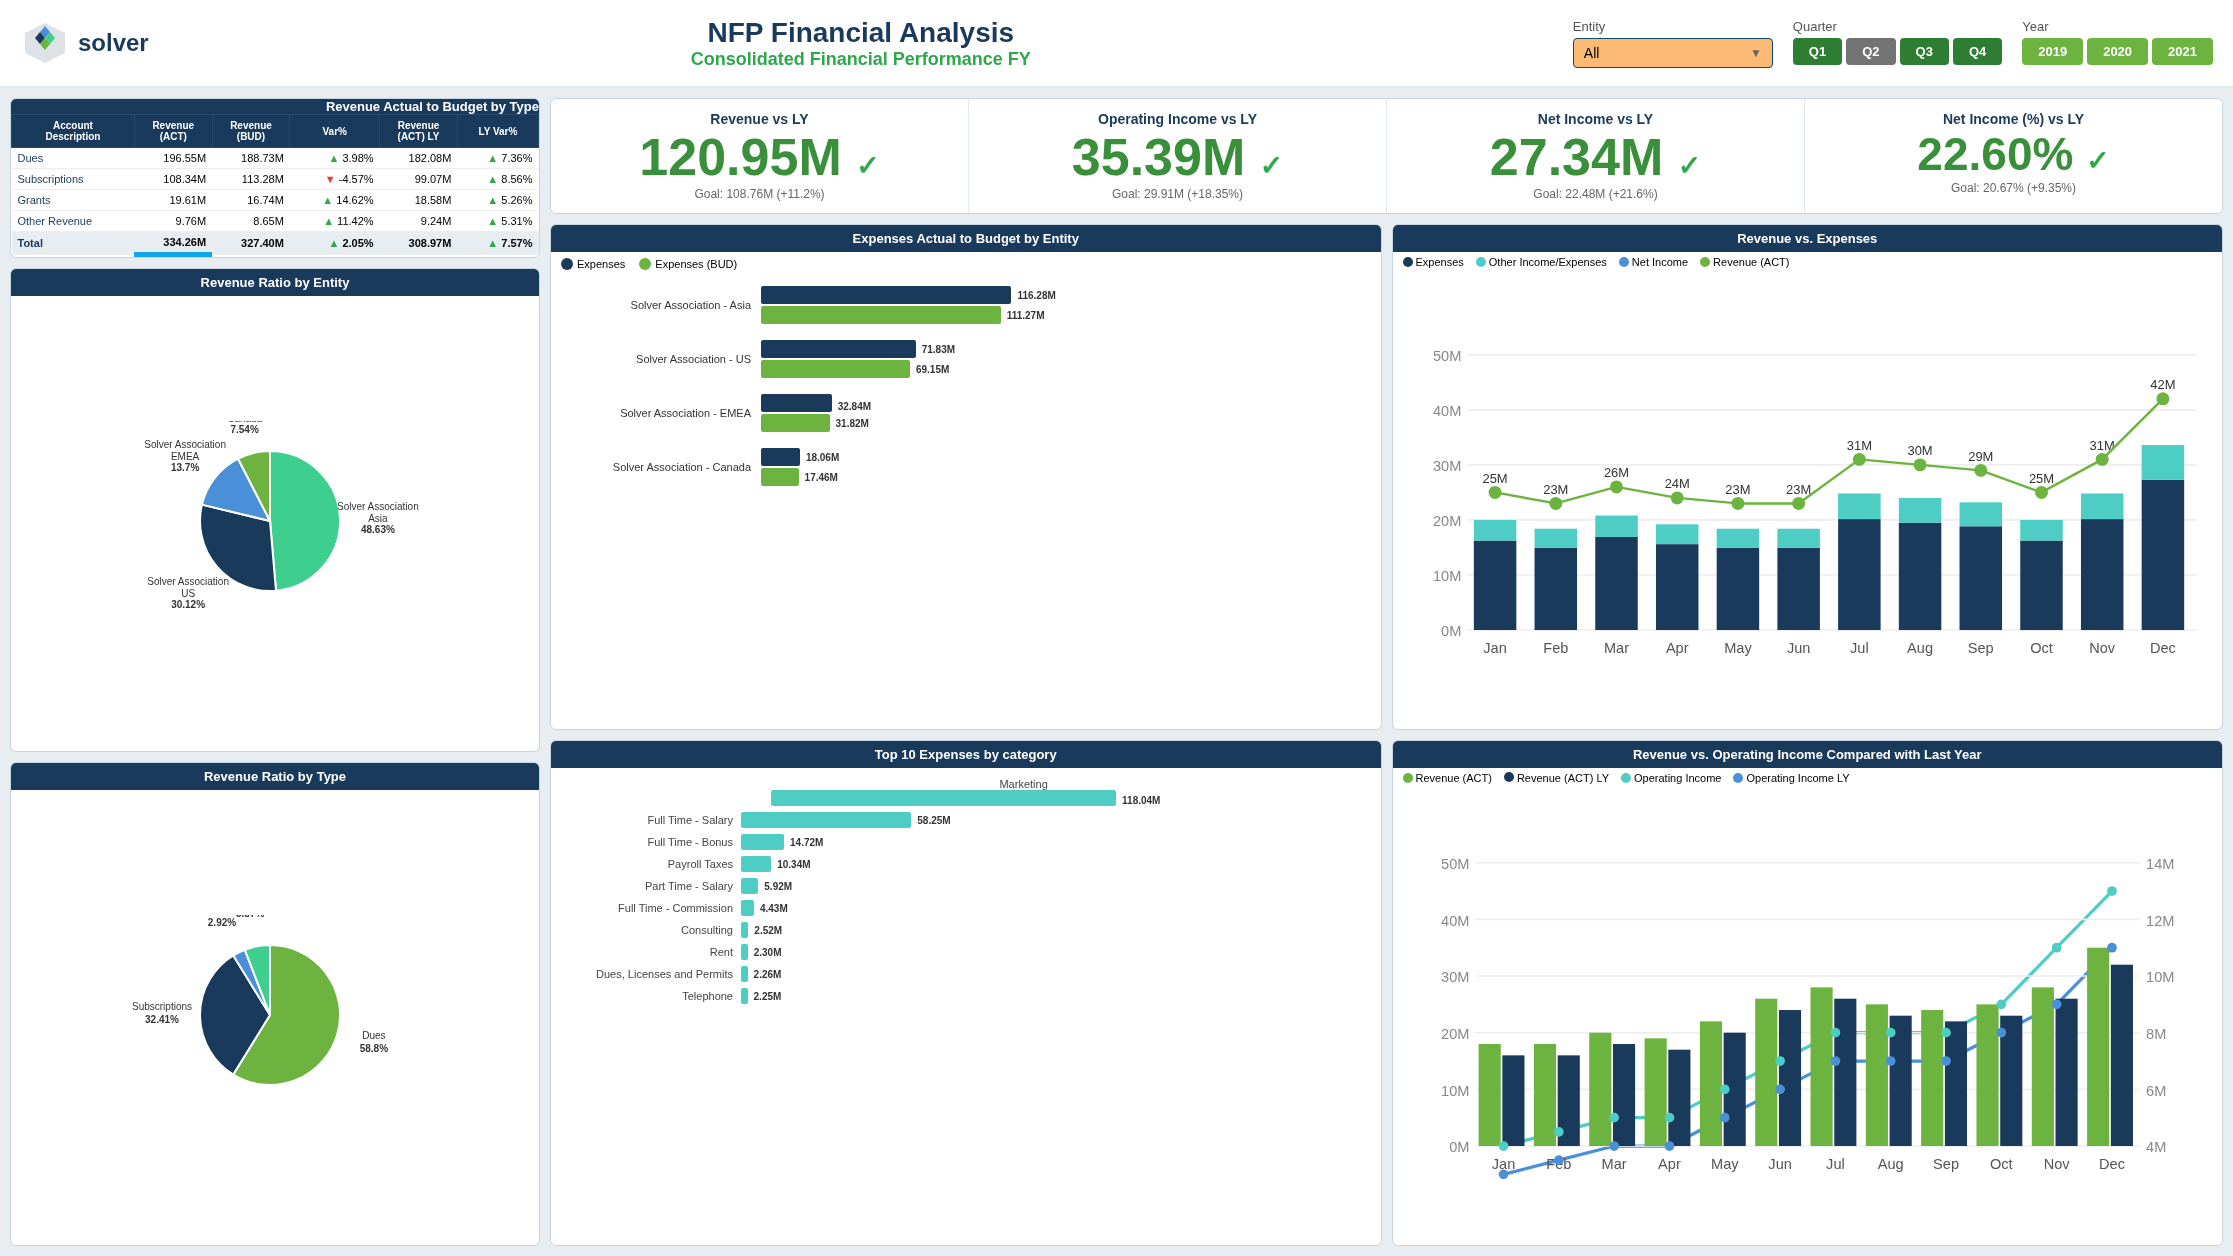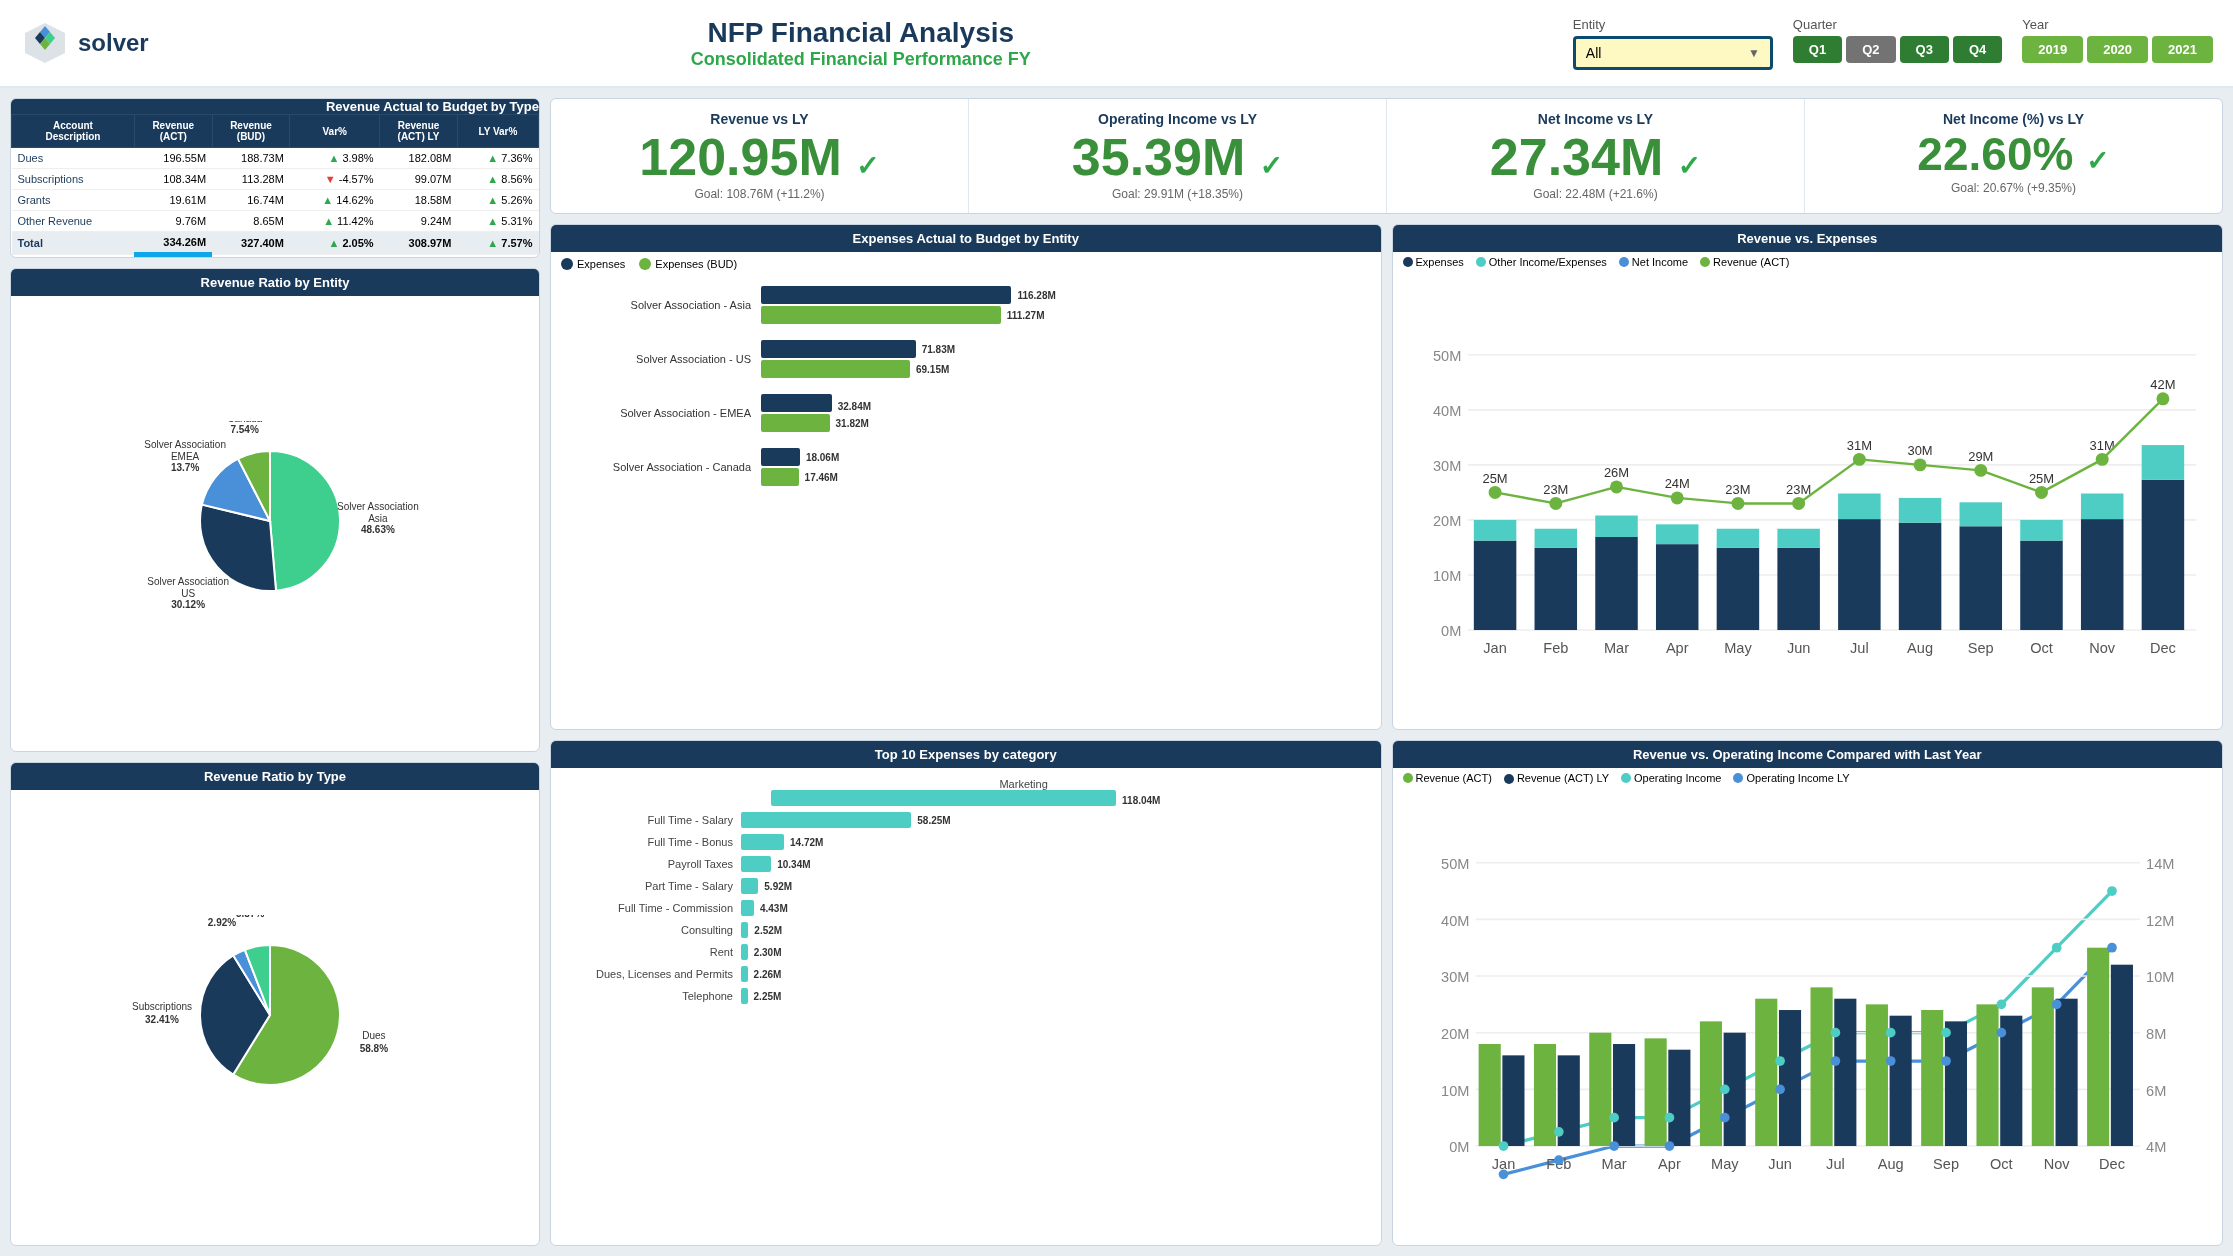--- a/index.html
+++ b/index.html
@@ -19,21 +19,21 @@
     </svg>
     <span style="font-size:24px; font-weight:700; color:#1a3a5c;">solver</span>
   </div>
   <div style="text-align:center;">
     <div style="font-size:28px; font-weight:700; color:#1a3a5c;">NFP Financial Analysis</div>
     <div style="font-size:18px; font-weight:600; color:#2ea84b;">Consolidated Financial Performance FY</div>
   </div>
   <div style="display:flex; gap:20px; align-items:flex-start;">
     <div>
       <div style="font-size:13px; color:#555; margin-bottom:4px;">Entity</div>
-      <div style="display:flex; align-items:center; border:3px solid #0c4a6e; border-radius:4px; padding:6px 10px; background:#fef9c3; min-width:200px; cursor:pointer; gap:6px;">
+      <div style="display:flex; align-items:center; border:1px solid #0c4a6e; border-radius:4px; padding:6px 10px; background:#fdba74; min-width:200px; cursor:pointer; gap:6px;">
         <span style="flex:1; font-size:14px;">All</span>
         <span style="font-size:12px; color:#666;">▼</span>
       </div>
     </div>
     <div>
       <div style="font-size:13px; color:#555; margin-bottom:4px;">Quarter</div>
       <div style="display:flex; gap:4px;" id="quarter-btns">
           <button style="padding: 6px 16px; border: none; border-radius: 4px; background: rgb(46, 125, 50); color: white; font-weight: 700; cursor: pointer; font-size: 13px;">Q1</button>
           <button style="padding: 6px 16px; border: none; border-radius: 4px; background: #737373; color: white; font-weight: 700; cursor: pointer; font-size: 13px;">Q2</button>
           <button style="padding: 6px 16px; border: none; border-radius: 4px; background: rgb(46, 125, 50); color: white; font-weight: 700; cursor: pointer; font-size: 13px;">Q3</button>
@@ -430,21 +430,21 @@
           </div>
       </div>
 
       <div style="background:white; border-radius:6px; border:1px solid #c8d4e0; flex:1; overflow:hidden; display:flex; flex-direction:column;">
         <div style="background:#1a3a5c; color:white; text-align:center; padding:6px; font-weight:700; font-size:13px;">Revenue vs. Operating Income Compared with Last Year</div>
         <div style="display:flex; gap:12px; padding:4px 10px; font-size:11px; flex-wrap:wrap;">
           <div style="display:flex;align-items:center;gap:3px;">
               <span style="width:10px;height:10px;border-radius:50%;background:#6db33f;display:inline-block;"></span>
               <span>Revenue (ACT)</span>
             </div>
-          <div style="display:flex;align-items:flex-end;gap:3px;">
+          <div style="display:flex;align-items:flex-start;gap:3px;">
               <span style="width:10px;height:10px;border-radius:50%;background:#1a3a5c;display:inline-block;"></span>
               <span>Revenue (ACT) LY</span>
             </div>
           <div style="display:flex;align-items:center;gap:3px;">
               <span style="width:10px;height:10px;border-radius:50%;background:#4ecdc4;display:inline-block;"></span>
               <span>Operating Income</span>
             </div>
           <div style="display:flex;align-items:center;gap:3px;">
               <span style="width:10px;height:10px;border-radius:50%;background:#4a90d9;display:inline-block;"></span>
               <span>Operating Income LY</span>

